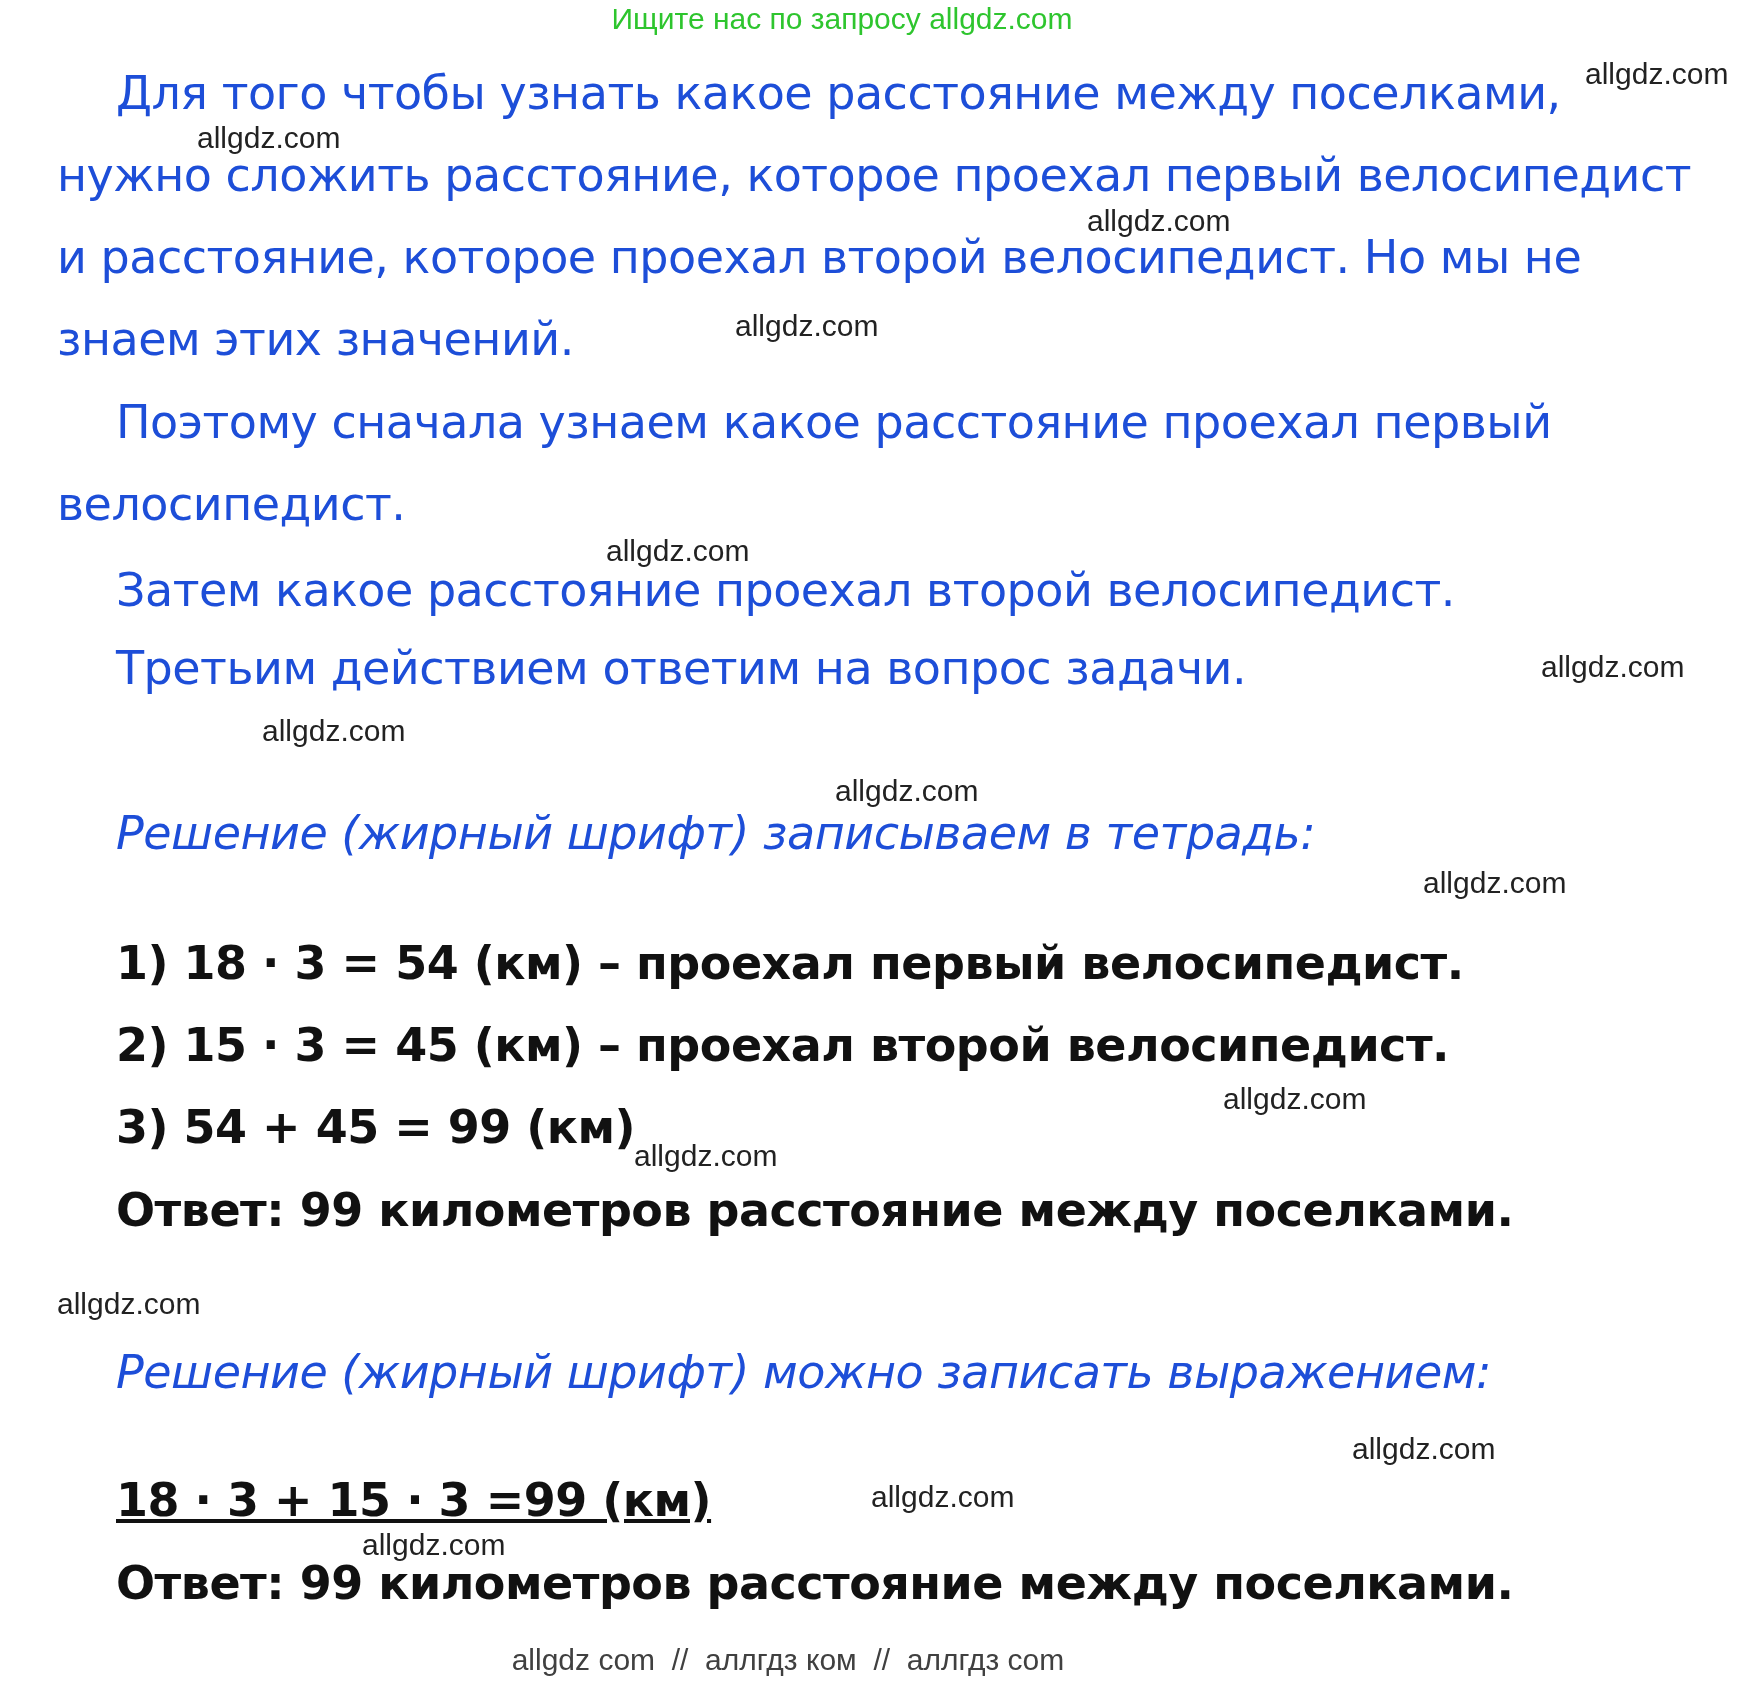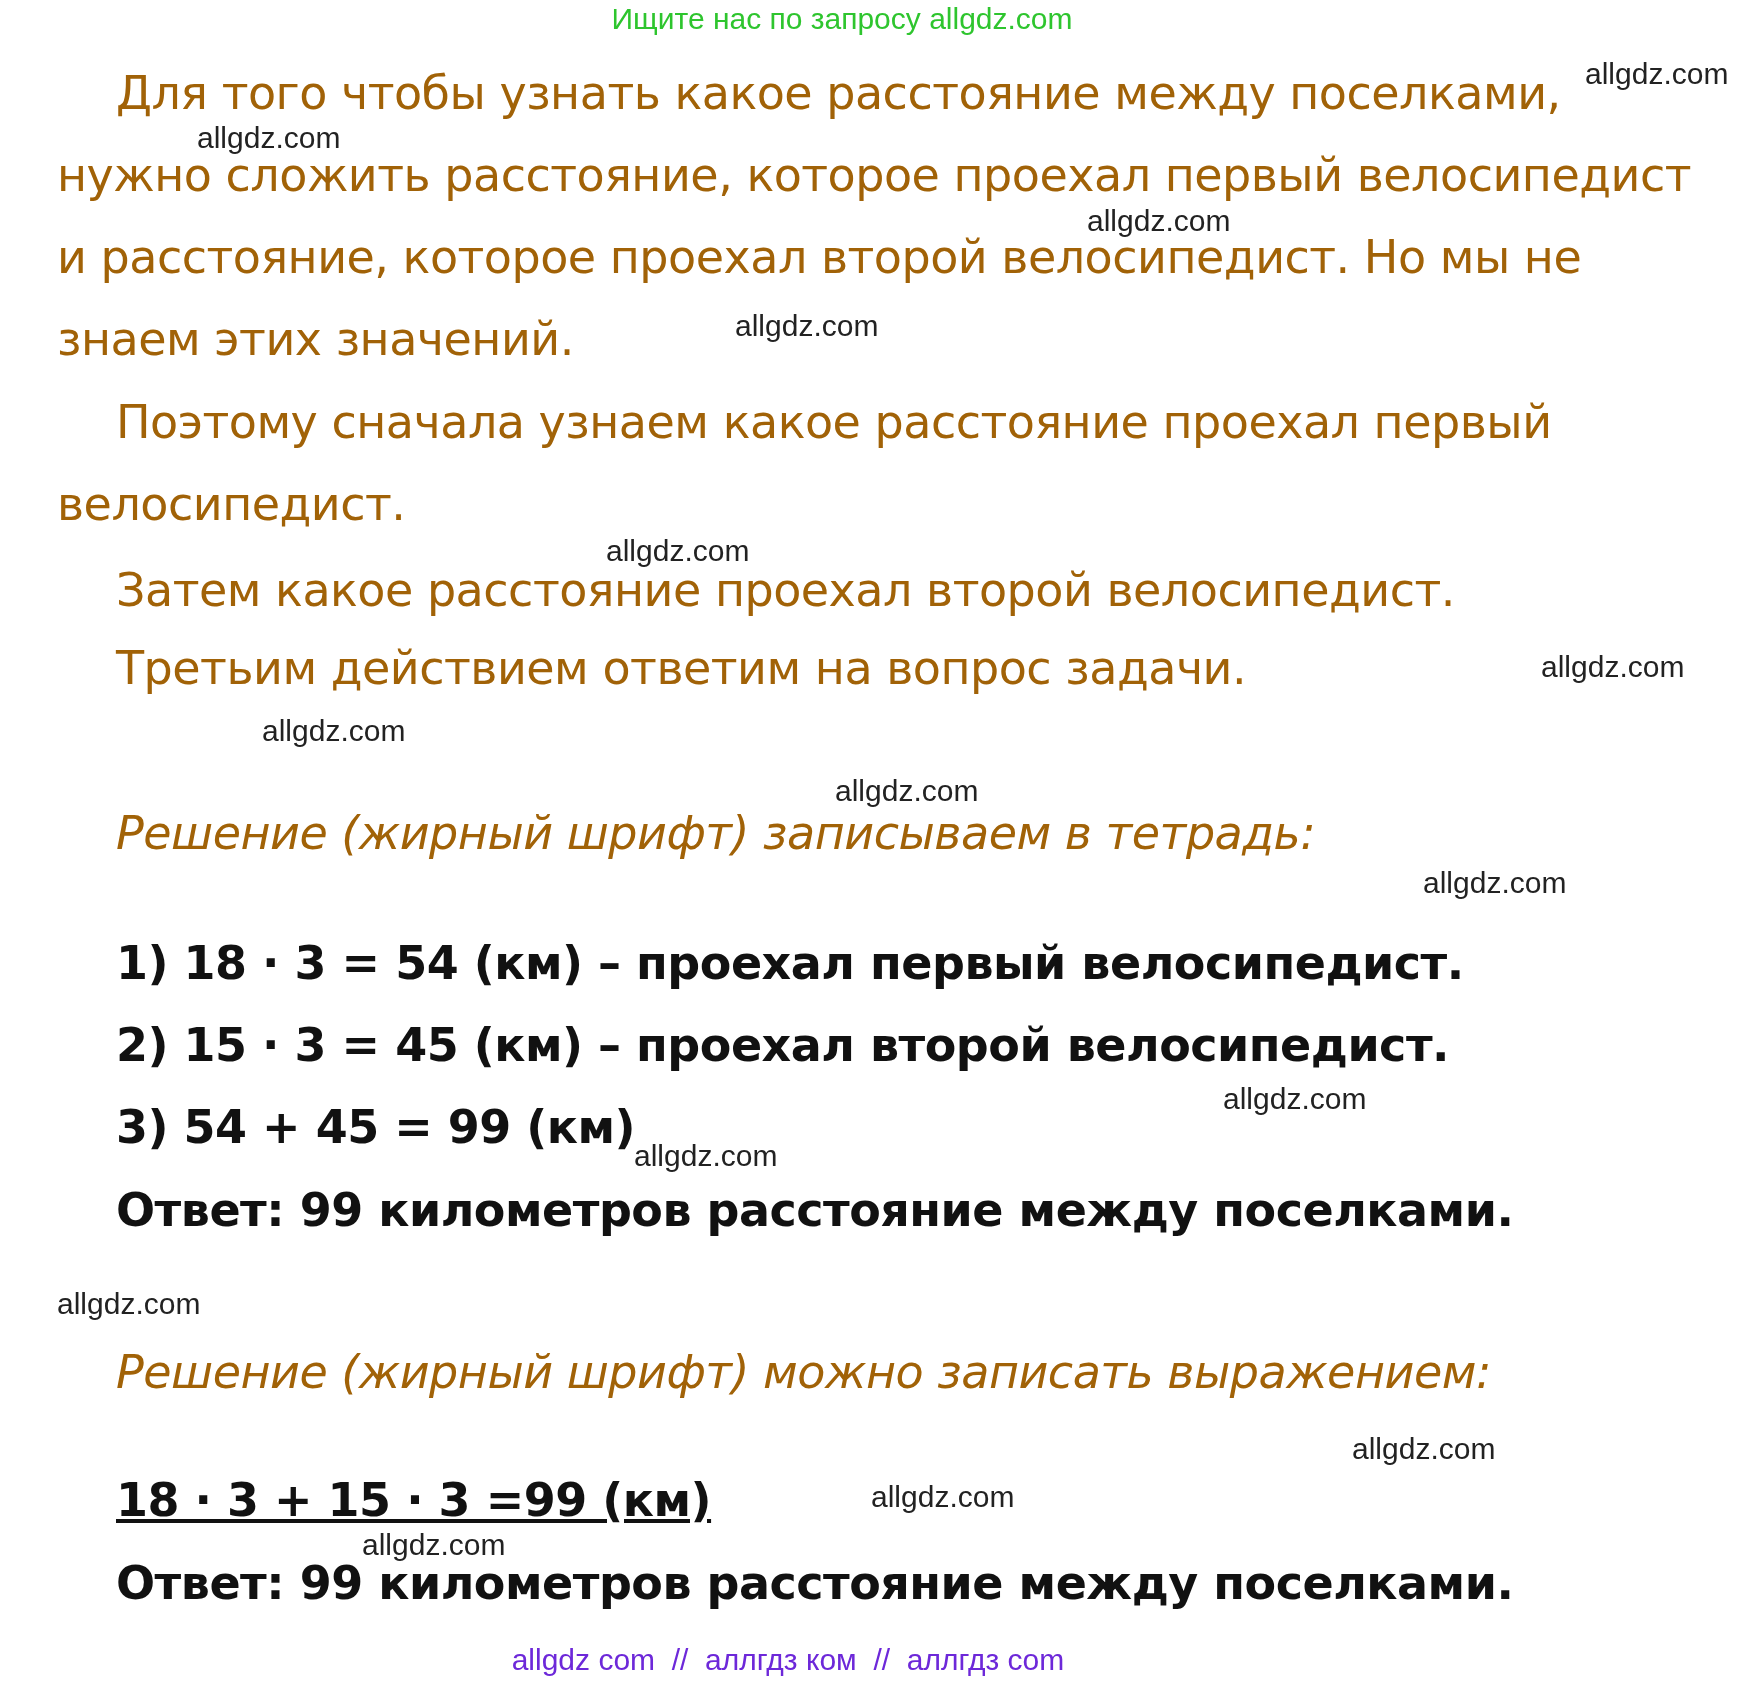--- a/index.html
+++ b/index.html
@@ -1,24 +1,24 @@
 <!DOCTYPE html>
 <html><head>
 <meta charset="utf-8">
 <style>
   html, body { margin: 0; padding: 0; background: #ffffff; }
   body { width: 1750px; height: 1683px; position: relative; overflow: hidden; }
   .abs { position: absolute; white-space: nowrap; }
   .header-link { top: 2px; left: 0; width: 1684px; text-align: center; color: #2ec52e;
     font-family: "Liberation Sans", sans-serif; font-size: 30px; }
-  .line { font-family: "DejaVu Sans", sans-serif; font-size: 46px; color: #a16207; letter-spacing: -0.5px; }
+  .line { font-family: "DejaVu Sans", sans-serif; font-size: 46px; color: #1d4ed8; letter-spacing: -0.5px; }
   .italic { font-style: italic; }
   .bold { font-weight: bold; font-family: "DejaVu Sans", sans-serif; font-size: 46px; color: #111; letter-spacing: -0.5px; }
   .wm { font-family: "Liberation Sans", sans-serif; font-size: 30px; color: #222; }
-  .footer { top: 1643px; left: 0; width: 1576px; text-align: center; color: #6d28d9;
+  .footer { top: 1643px; left: 0; width: 1576px; text-align: center; color: #404040;
     font-family: "Liberation Sans", sans-serif; font-size: 30px; white-space: pre; }
 </style>
 </head>
 <body>
 
 <div class="abs header-link">Ищите нас по запросу allgdz.com</div>
 
 <div class="abs line" style="left:116px; top:66px;">Для того чтобы узнать какое расстояние между поселками,</div>
 <div class="abs line" style="left:57px; top:148px;">нужно сложить расстояние, которое проехал первый велосипедист</div>
 <div class="abs line" style="left:57px; top:230px;">и расстояние, которое проехал второй велосипедист. Но мы не</div>

